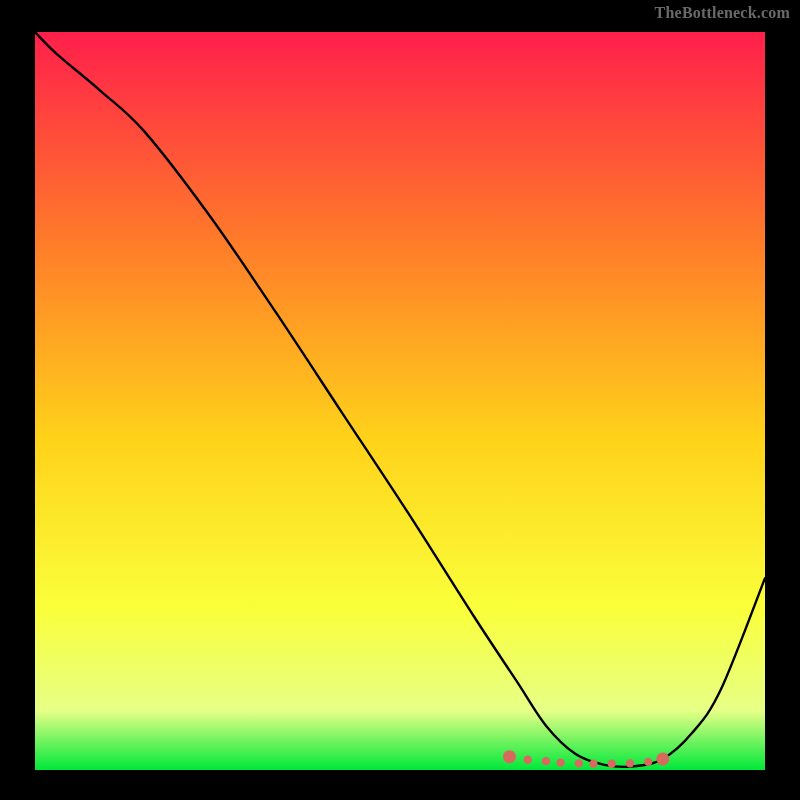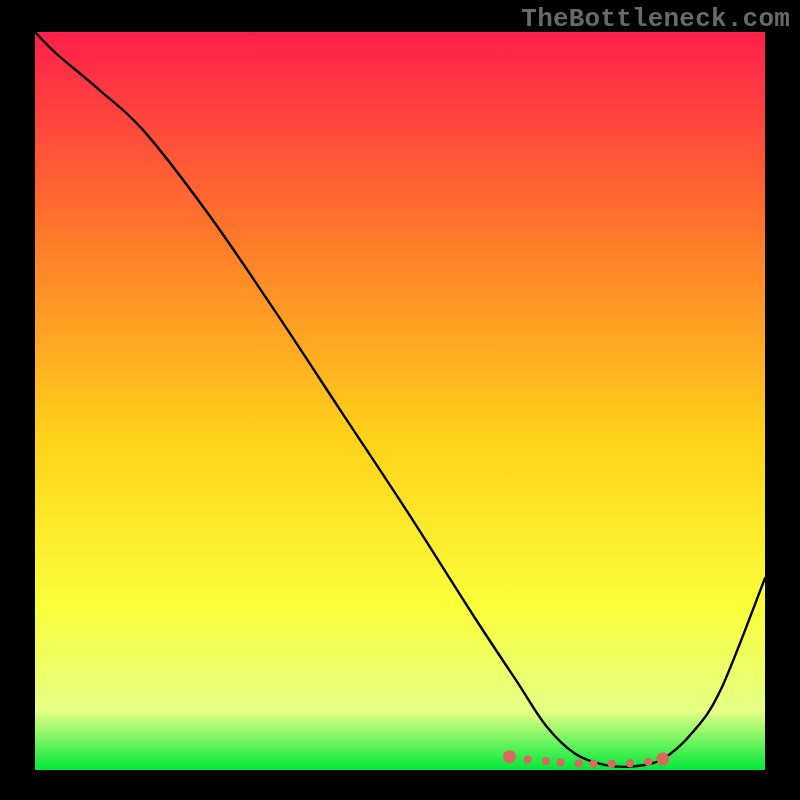--- a/index.html
+++ b/index.html
@@ -15,22 +15,22 @@
     left: 0;
     top: 0;
     width: 800px;
     height: 800px;
     background: #000;
   }
   .watermark {
     position: absolute;
     top: 4px;
     right: 10px;
-    font-family: Liberation Mono, monospace;
-    font-size: 26px;
+    font-family: Liberation Serif, serif;
+    font-size: 16px;
     font-weight: 700;
     color: #696969;
     letter-spacing: 0.2px;
   }
   svg {
     position: absolute;
     left: 0;
     top: 0;
   }
 </style>

